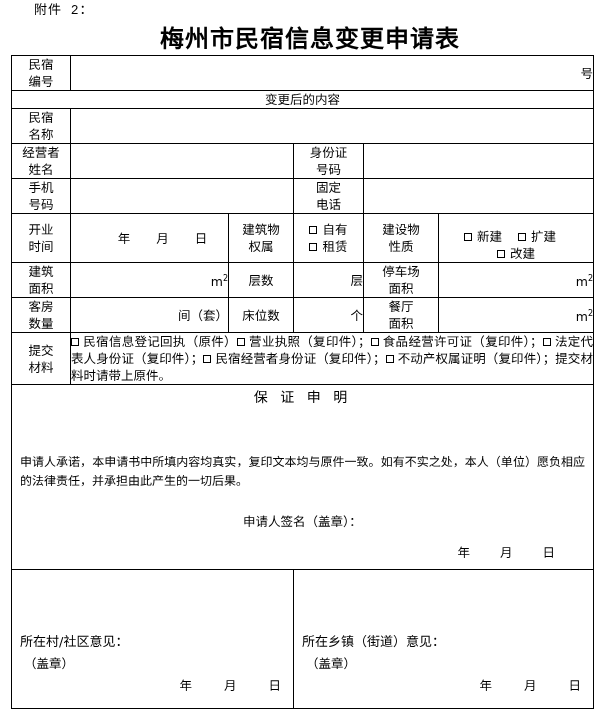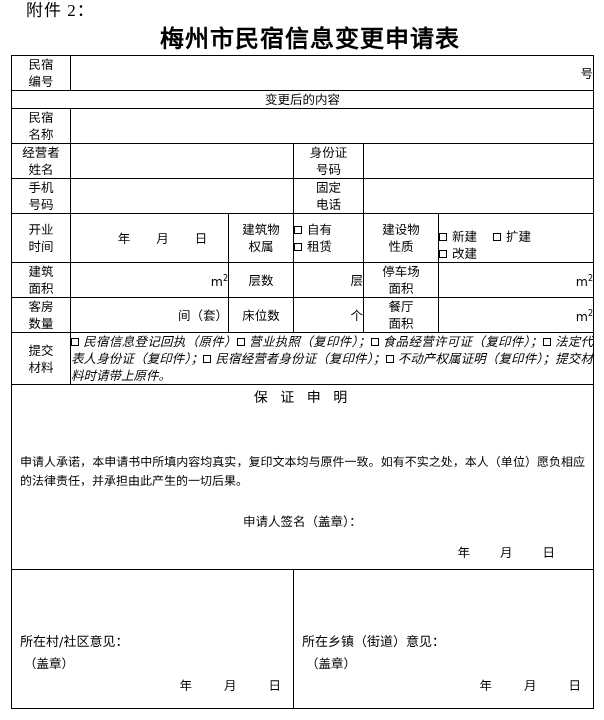--- a/index.html
+++ b/index.html
@@ -19,24 +19,24 @@
   .page {
     position: relative;
     width: 604px;
     height: 720px;
     box-sizing: border-box;
   }
 
   
   .attachment-line {
     position: absolute;
-    left: 26px;
+    left: 34px;
     top: 2px;
-    font-family: Liberation Serif, serif;
-    font-size: 17px;
+    font-family: Liberation Mono, monospace;
+    font-size: 13px;
     letter-spacing: 1px;
     line-height: 18px;
     white-space: nowrap;
   }
   .doc-title {
     position: absolute;
     left: 8px;
     top: 24px;
     width: 604px;
     text-align: center;
@@ -108,20 +108,21 @@
     display: inline-block;
   }
   .datefield .g { display: inline-block; width: 26px; }
 
   
   .ckgroup {
     padding: 3px 6px;
     font-size: 12px;
     line-height: 17px;
     white-space: nowrap;
+    text-align: center;
   }
   .ckline { display: block; }
   .ck {
     display: inline-block;
     white-space: nowrap;
     margin-right: 12px;
     margin-top: 14px;
   }
   .box {
     display: inline-block;
@@ -134,21 +135,20 @@
   }
   .ck-label { display: inline-block; }
 
   
   .materials {
     padding: 4px 7px 5px 7px;
     font-size: 12.5px;
     line-height: 19px;
     text-align: justify;
     text-justify: inter-ideograph;
-    font-style: italic;
   }
   .materials .box { margin-right: 4px; }
 
   
   .decl-title {
     text-align: center;
     font-size: 14px;
     letter-spacing: 4px;
     padding-top: 4px;
     padding-bottom: 2px;

